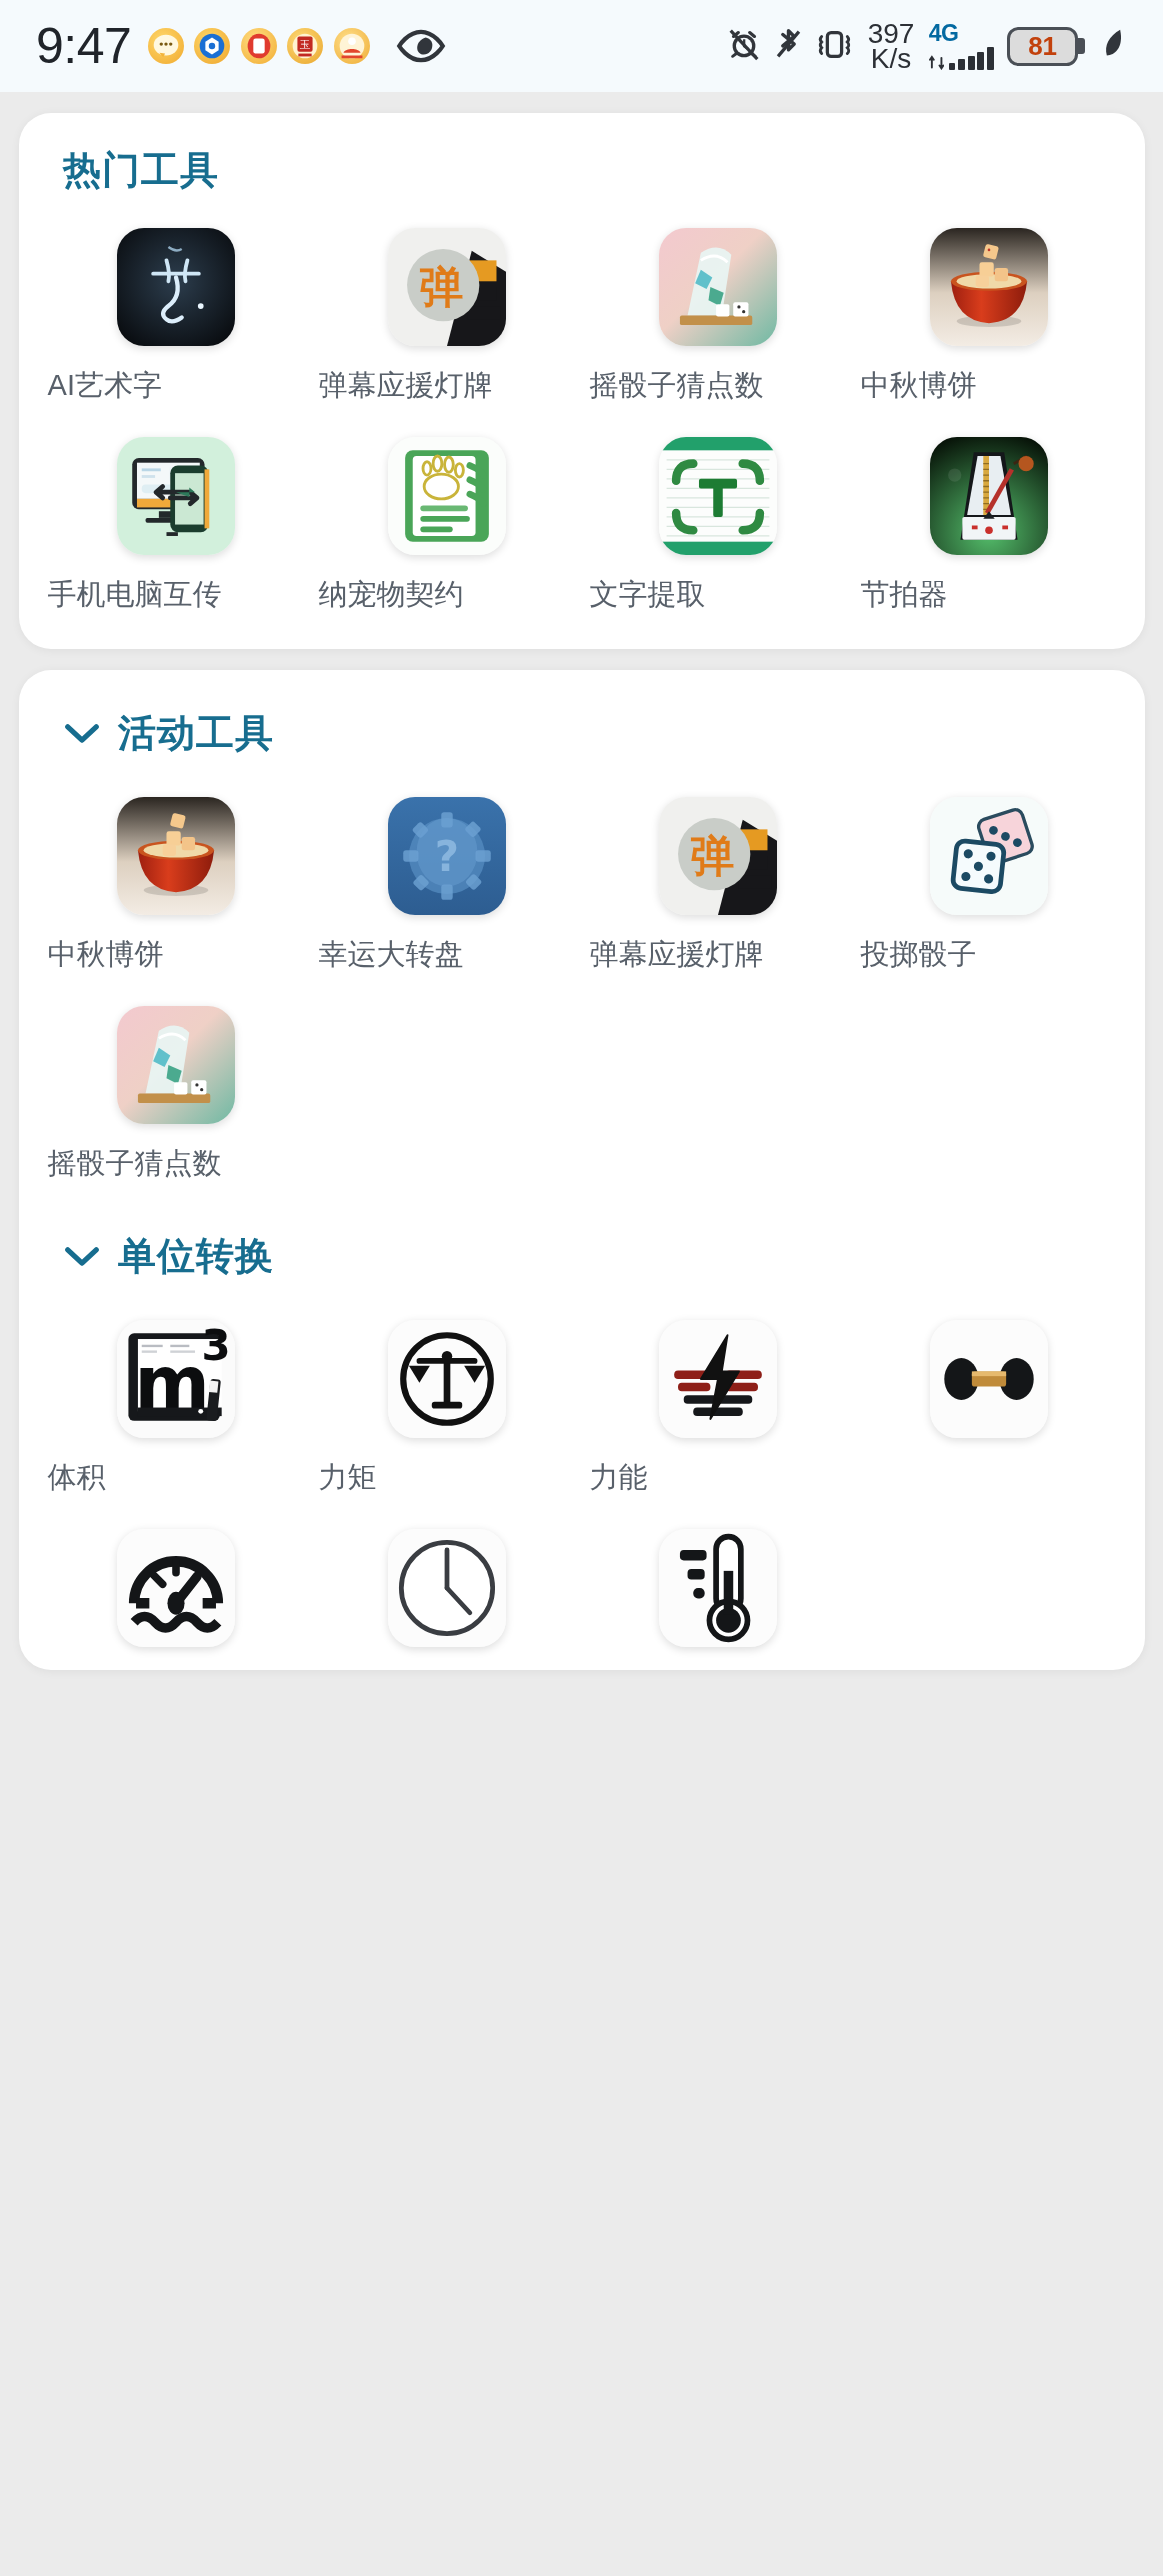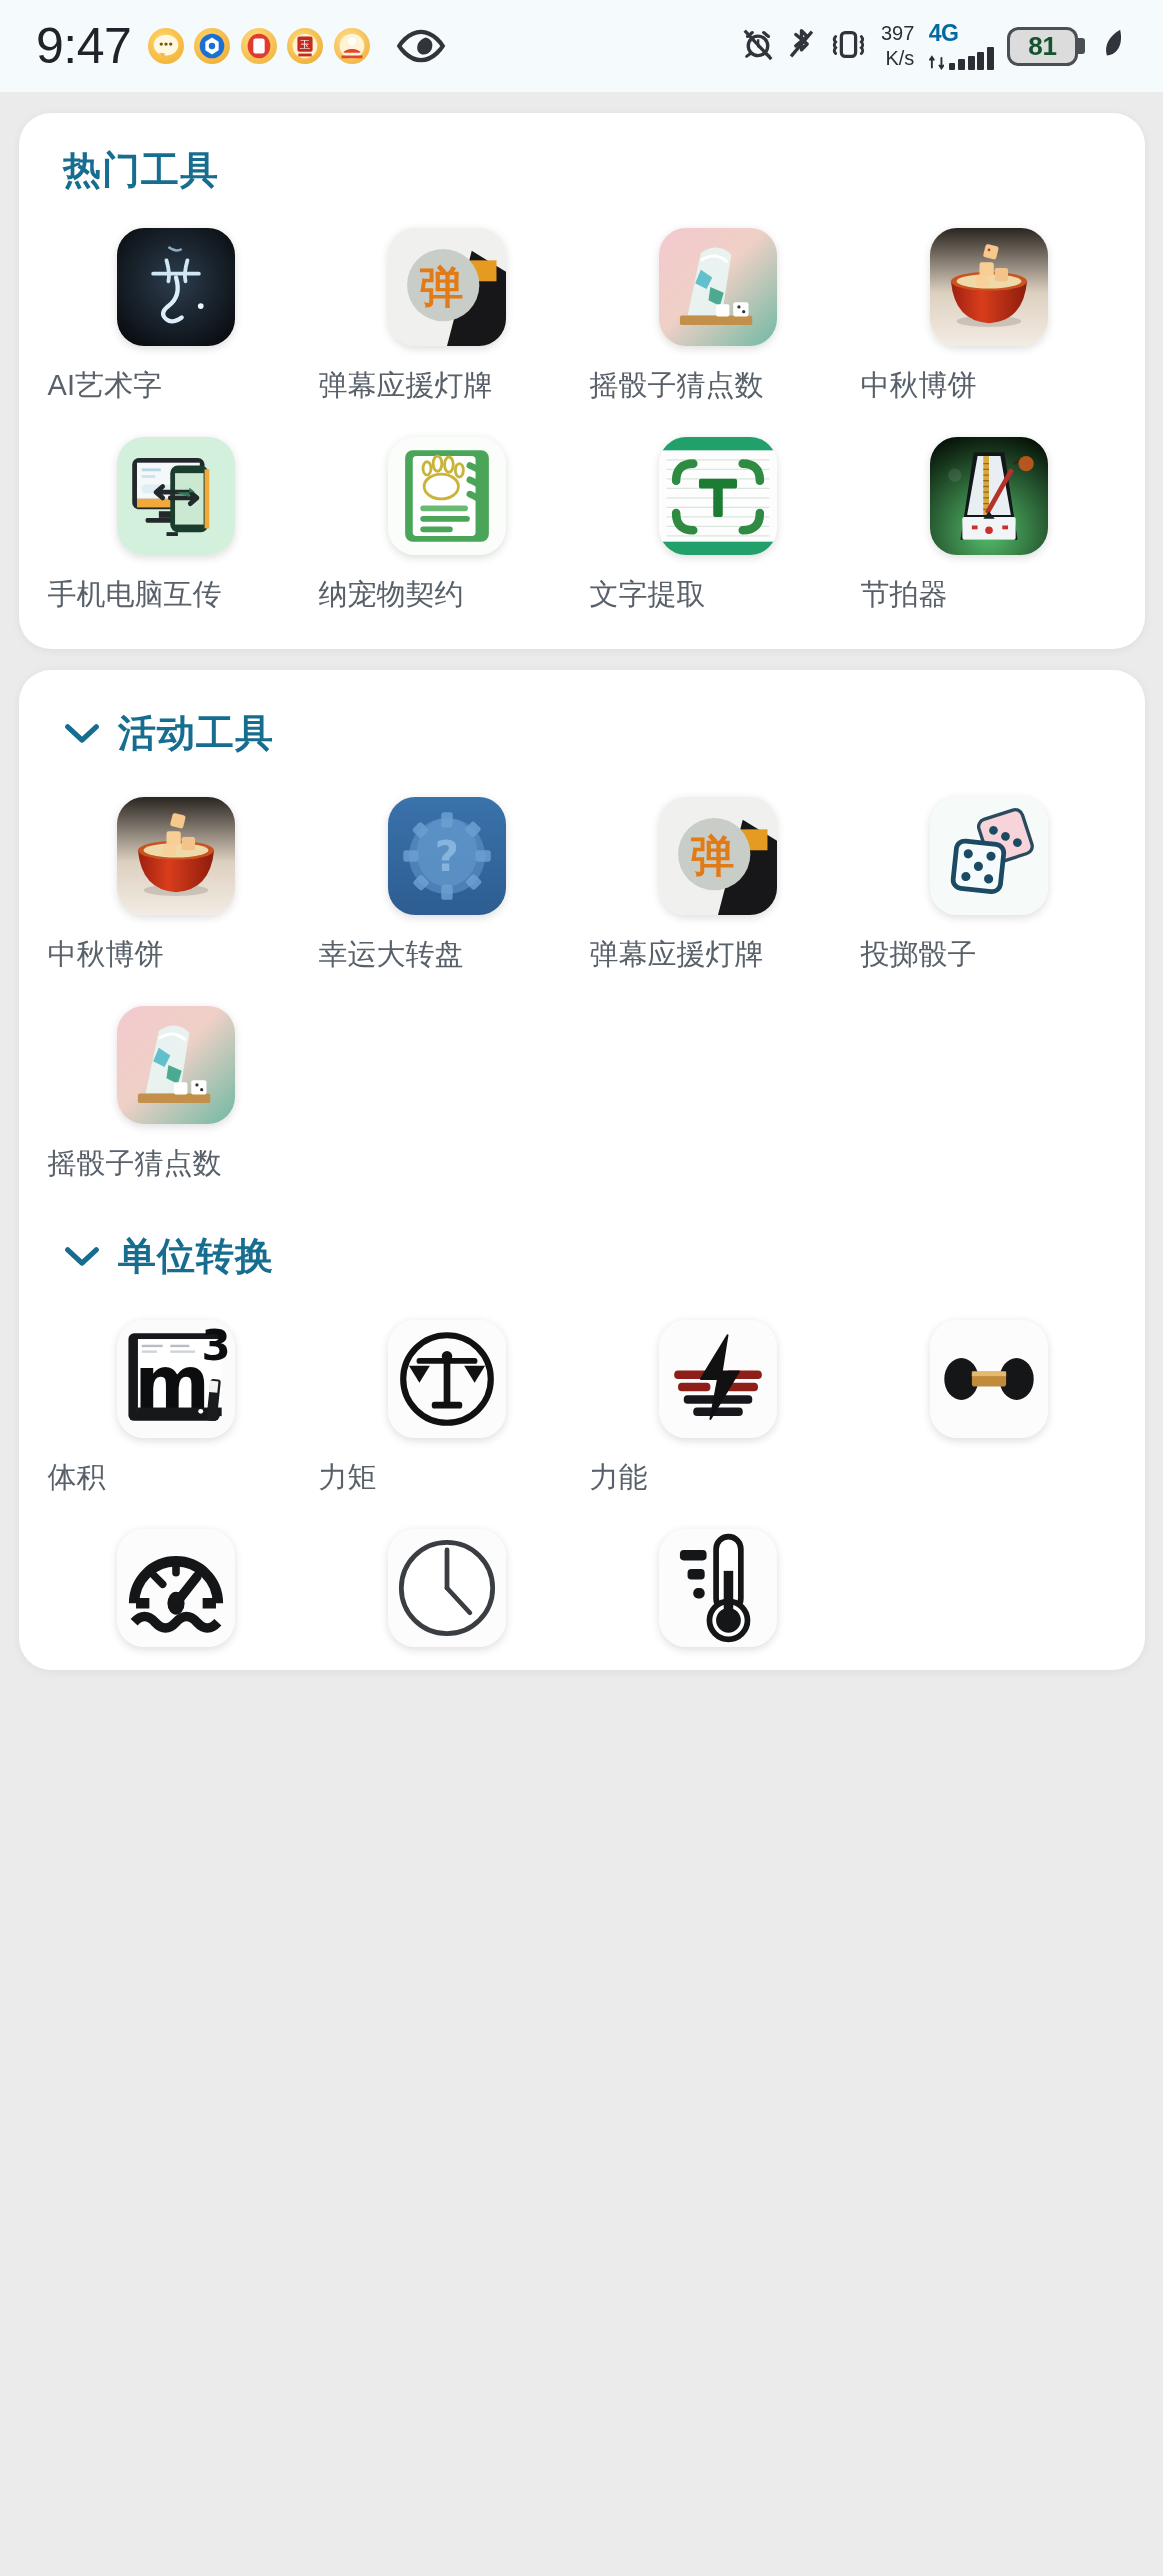--- a/index.html
+++ b/index.html
@@ -34,31 +34,31 @@
   .ic-red   { background: radial-gradient(circle at 40% 35%, #ffdf86, #f1ab2f); }
   .ic-gold  { background: radial-gradient(circle at 40% 35%, #ffdc7a, #e8a42a); }
   .ic-alipay{ background: radial-gradient(circle at 40% 35%, #ffe08c, #eeab33); }
   .sb-eye { margin-left: 15.3px; display:flex; align-items:center; }
 
   .sb-right {
     position: absolute; right: 36px; top: 0; height: 100%;
     display: flex; align-items: center; gap: 10.5px;
   }
   .sb-netspeed {
-    font-size: 20px; line-height: 25px; color: #2c3036;
-    font-weight: 500; text-align: right; margin: 0 1.9px;
+    font-size: 28px; line-height: 25px; color: #2c3036;
+    font-weight: 500; text-align: center; margin: 0 1.9px;
   }
   .sb-4g-wrap { display:flex; flex-direction:column; align-items:flex-start; margin-left:1.9px;}
   .sb-4g { font-size: 23px; font-weight: 600; color: #0369a1; line-height: 23px; letter-spacing:-0.5px;}
   .sb-bars { display: flex; align-items: flex-end; gap: 2.9px; height: 23px; margin-top:1.9px;}
   .sb-bars i { width: 6.7px; background: #2c3036; display:block; border-radius:1px;}
   .battery {
     width: 71px; height: 39px; border: 3.3px solid #4a4f56; border-radius: 11.4px;
     background: #dcdcdc; display: flex; align-items: center; justify-content: center;
-    font-size: 26px; font-weight: 600; color: #14532d; margin-left: 2.9px;
+    font-size: 26px; font-weight: 600; color: #c2410c; margin-left: 2.9px;
   }
   .batt-cap { width:7.6px; height:16px; background:#4a4f56; border-radius:0 2.9px 2.9px 0; margin-left:-1px;}
   .leaf { margin-left: 3.8px; }
 
   
   .page { padding: 0; }
   .gap { height: 21px; }
 
   .card {
     background: #ffffff;

